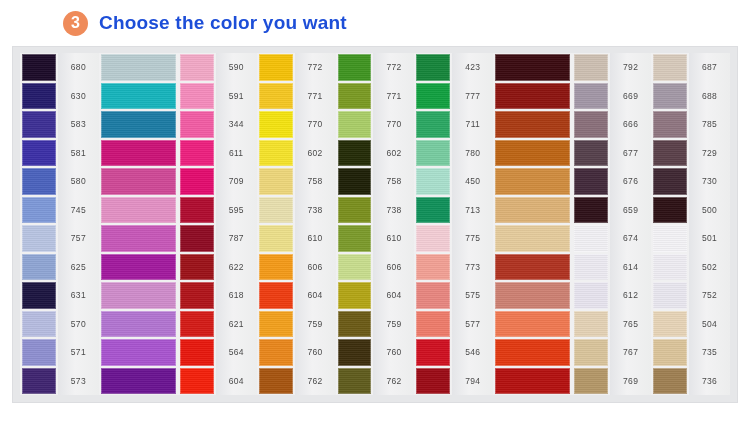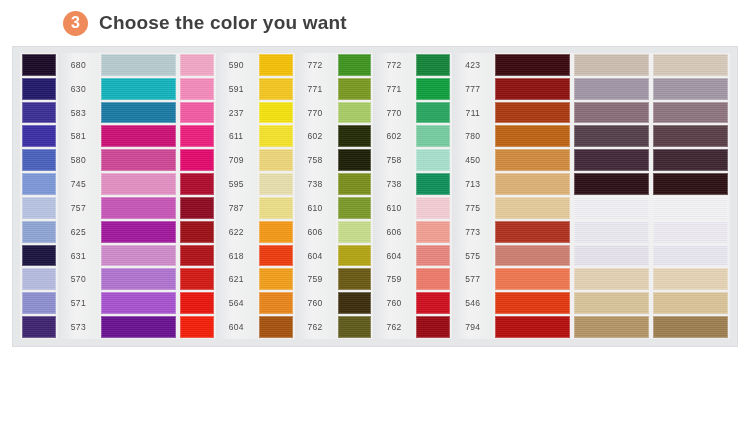--- a/index.html
+++ b/index.html
@@ -21,31 +21,31 @@
     width:25px;height:25px;border-radius:50%;
     background:#ef8b5a;
     color:#ffffff;
     font-size:16px;font-weight:bold;
     display:flex;align-items:center;justify-content:center;
     flex:0 0 auto;
     line-height:1;
   }
   .header-title{
     margin-left:11px;
-    color:#404040;
+    color:#1d4ed8;
     font-size:19px;
     font-weight:bold;
     letter-spacing:.2px;
     white-space:nowrap;
   }
 
   
   .board{
     position:absolute;left:12px;top:46px;
-    width:726px;height:301px;
+    width:726px;height:357px;
     background:#e6e7e9;
     box-shadow:inset 0 0 0 1px #dcdde0;
   }
   .board-inner{
     position:absolute;left:8px;top:7px;right:8px;bottom:8px;
     display:flex;
     gap:0px;
   }
 
   
@@ -165,21 +165,21 @@
             <div class="swatch" style="background: rgb(142, 10, 34);"></div>
             <div class="swatch" style="background: rgb(156, 17, 24);"></div>
             <div class="swatch" style="background: rgb(176, 19, 25);"></div>
             <div class="swatch" style="background: rgb(212, 26, 22);"></div>
             <div class="swatch" style="background: rgb(232, 23, 13);"></div>
             <div class="swatch" style="background: rgb(244, 31, 10);"></div>
           </div>
           <div class="numbers">
             <div class="num">590</div>
             <div class="num">591</div>
-            <div class="num">237</div>
+            <div class="num">344</div>
             <div class="num">611</div>
             <div class="num">709</div>
             <div class="num">595</div>
             <div class="num">787</div>
             <div class="num">622</div>
             <div class="num">618</div>
             <div class="num">621</div>
             <div class="num">564</div>
             <div class="num">604</div>
           </div>
@@ -298,33 +298,61 @@
             <div class="swatch" style="background: rgb(85, 64, 75);"></div>
             <div class="swatch" style="background: rgb(66, 41, 58);"></div>
             <div class="swatch" style="background: rgb(46, 16, 24);"></div>
             <div class="swatch" style="background: rgb(241, 240, 244);"></div>
             <div class="swatch" style="background: rgb(236, 234, 241);"></div>
             <div class="swatch" style="background: rgb(231, 228, 238);"></div>
             <div class="swatch" style="background: rgb(228, 210, 181);"></div>
             <div class="swatch" style="background: rgb(217, 196, 155);"></div>
             <div class="swatch" style="background: rgb(180, 151, 103);"></div>
           </div>
+          <div class="numbers">
+            <div class="num">792</div>
+            <div class="num">669</div>
+            <div class="num">666</div>
+            <div class="num">677</div>
+            <div class="num">676</div>
+            <div class="num">659</div>
+            <div class="num">674</div>
+            <div class="num">614</div>
+            <div class="num">612</div>
+            <div class="num">765</div>
+            <div class="num">767</div>
+            <div class="num">769</div>
+          </div>
         </div>
         <div class="colgroup">
           <div class="swatches">
             <div class="swatch" style="background: rgb(215, 202, 187);"></div>
             <div class="swatch" style="background: rgb(163, 152, 166);"></div>
             <div class="swatch" style="background: rgb(143, 117, 128);"></div>
             <div class="swatch" style="background: rgb(90, 64, 73);"></div>
             <div class="swatch" style="background: rgb(63, 39, 50);"></div>
             <div class="swatch" style="background: rgb(44, 16, 20);"></div>
             <div class="swatch" style="background: rgb(243, 242, 246);"></div>
             <div class="swatch" style="background: rgb(238, 236, 242);"></div>
             <div class="swatch" style="background: rgb(233, 231, 239);"></div>
             <div class="swatch" style="background: rgb(231, 212, 183);"></div>
             <div class="swatch" style="background: rgb(219, 196, 154);"></div>
             <div class="swatch" style="background: rgb(159, 127, 82);"></div>
           </div>
+          <div class="numbers">
+            <div class="num">687</div>
+            <div class="num">688</div>
+            <div class="num">785</div>
+            <div class="num">729</div>
+            <div class="num">730</div>
+            <div class="num">500</div>
+            <div class="num">501</div>
+            <div class="num">502</div>
+            <div class="num">752</div>
+            <div class="num">504</div>
+            <div class="num">735</div>
+            <div class="num">736</div>
+          </div>
         </div>
       </div>
   </div>
 
 </div>
 
 </body></html>

